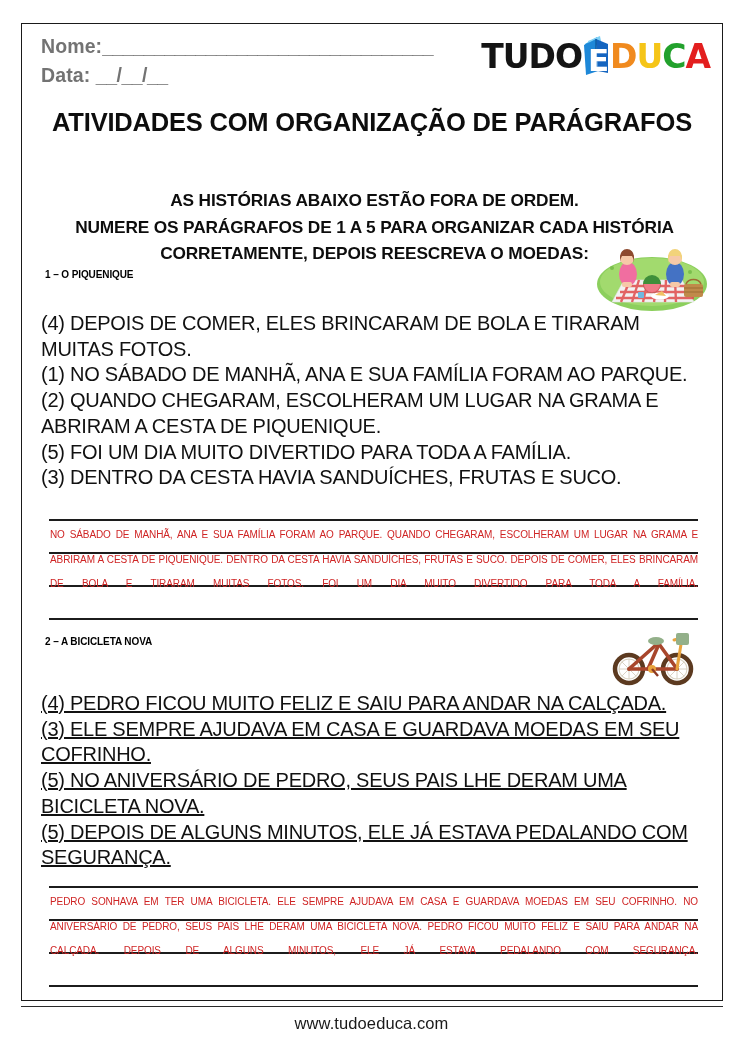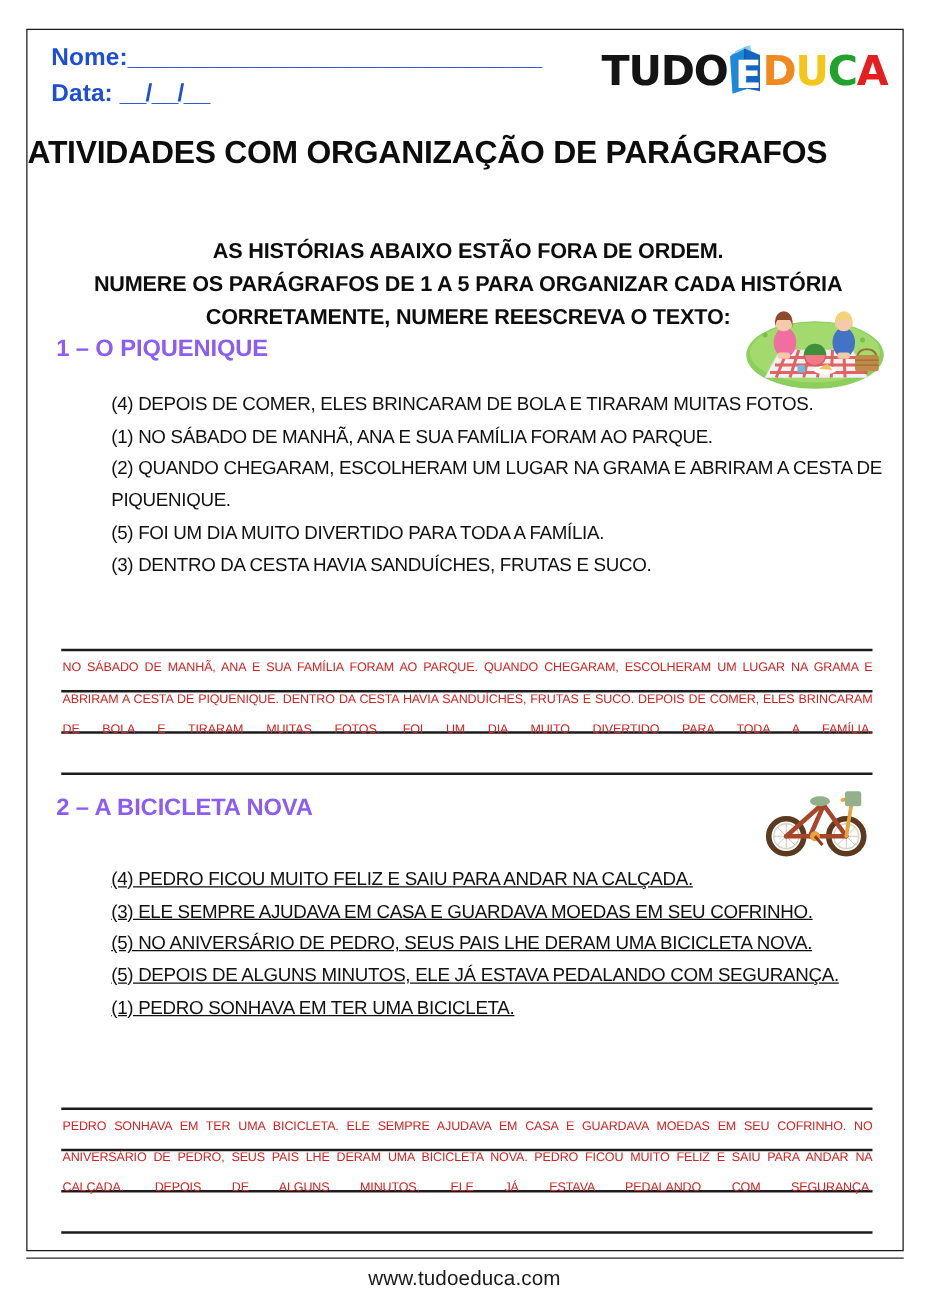--- a/index.html
+++ b/index.html
@@ -35,21 +35,21 @@
     position: absolute;
     left: 0; top: 0;
     width: 100%;
     height: 72px;
   }
   .name-row, .date-row {
     position: absolute;
     left: 19px;
     font-size: 19.5px;
     font-weight: bold;
-    color: #1d4ed8;
+    color: #737373;
     letter-spacing: 0.1px;
     white-space: nowrap;
   }
   .name-row { top: 11px; }
   .date-row { top: 40px; }
 
   .fill-underline {
     display: inline-block;
     letter-spacing: -0.5px;
   }
@@ -90,21 +90,21 @@
   .logo-d { color: #f08a1e; }
   .logo-u { color: #f5c518; }
   .logo-c { color: #22a12c; }
   .logo-a { color: #e31f1f; }
 
   
   .title {
     position: absolute;
     left: 0; right: 0;
     top: 84px;
-    text-align: left;
+    text-align: center;
     font-size: 25.5px;
     font-weight: bold;
     color: #0d0d0d;
     letter-spacing: -0.2px;
     font-family: "Liberation Sans", sans-serif;
   }
 
   
   .instructions {
     position: absolute;
@@ -117,37 +117,36 @@
     line-height: 26.5px;
     letter-spacing: -0.15px;
     text-align: center;
   }
   .instructions div { white-space: nowrap; }
 
   
   .story-title {
     position: absolute;
     left: 23px;
-    font-size: 19px;
-    font-weight: bold;
-    color: #8b5cf6;
+    font-size: 10px;
+    font-weight: bold;
+    color: #000000;
     letter-spacing: -0.1px;
   }
   .story1-title { top: 245px; }
   .story2-title { top: 612px; }
 
   .scrambled {
     position: absolute;
     left: 19px;
     right: 16px;
-    font-size: 15px;
+    font-size: 20px;
     color: #111111;
     line-height: 25.7px;
     letter-spacing: -0.25px;
-    margin-left: 48px;
   }
   .story1-lines { top: 287px; }
   .story2-lines { top: 667px; text-decoration: underline; }
 
   
   .answer-area {
     position: absolute;
     left: 27px;
     right: 24px;
   }
@@ -257,21 +256,21 @@
           <span class="logo-c">C</span>
           <span class="logo-a">A</span>
       </div>
     </div>
 
     <div class="title">ATIVIDADES COM ORGANIZAÇÃO DE PARÁGRAFOS</div>
 
     <div class="instructions">
       <div>AS HISTÓRIAS ABAIXO ESTÃO FORA DE ORDEM.</div>
       <div>NUMERE OS PARÁGRAFOS DE 1 A 5 PARA ORGANIZAR CADA HISTÓRIA</div>
-      <div>CORRETAMENTE, NUMERE REESCREVA O TEXTO:</div>
+      <div>CORRETAMENTE, DEPOIS REESCREVA O MOEDAS:</div>
     </div>
 
     <div class="pic-picnic">
       <svg width="116" height="72" viewBox="0 0 116 72">
         <ellipse cx="58" cy="42" rx="55" ry="27" fill="#8ccf5d"></ellipse>
         <ellipse cx="58" cy="40" rx="52" ry="24" fill="#a2da6e"></ellipse>
         <g fill="#7abf4d">
           <circle cx="18" cy="26" r="2"></circle>
             <circle cx="96" cy="30" r="2"></circle>
           <circle cx="30" cy="58" r="2"></circle>
@@ -387,21 +386,20 @@
       </svg>
     </div>
 
     <div class="story-title story2-title">2 – A BICICLETA NOVA</div>
 
     <div class="scrambled story2-lines">
       <div>(4) PEDRO FICOU MUITO FELIZ E SAIU PARA ANDAR NA CALÇADA.</div>
       <div>(3) ELE SEMPRE AJUDAVA EM CASA E GUARDAVA MOEDAS EM SEU COFRINHO.</div>
       <div>(5) NO ANIVERSÁRIO DE PEDRO, SEUS PAIS LHE DERAM UMA BICICLETA NOVA.</div>
       <div>(5) DEPOIS DE ALGUNS MINUTOS, ELE JÁ ESTAVA PEDALANDO COM SEGURANÇA.</div>
-      <div>(1) PEDRO SONHAVA EM TER UMA BICICLETA.</div>
     </div>
 
     <div class="answer-area answer2">
       <div class="rules">
         <div class="rule r0"></div>
         <div class="rule r1"></div>
         <div class="rule r2"></div>
         <div class="rule r3"></div>
       </div>
       <div class="answer-text">PEDRO SONHAVA EM TER UMA BICICLETA. ELE SEMPRE AJUDAVA EM CASA E GUARDAVA MOEDAS EM SEU COFRINHO. NO ANIVERSÁRIO DE PEDRO, SEUS PAIS LHE DERAM UMA BICICLETA NOVA. PEDRO FICOU MUITO FELIZ E SAIU PARA ANDAR NA CALÇADA. DEPOIS DE ALGUNS MINUTOS, ELE JÁ ESTAVA PEDALANDO COM SEGURANÇA.</div>

